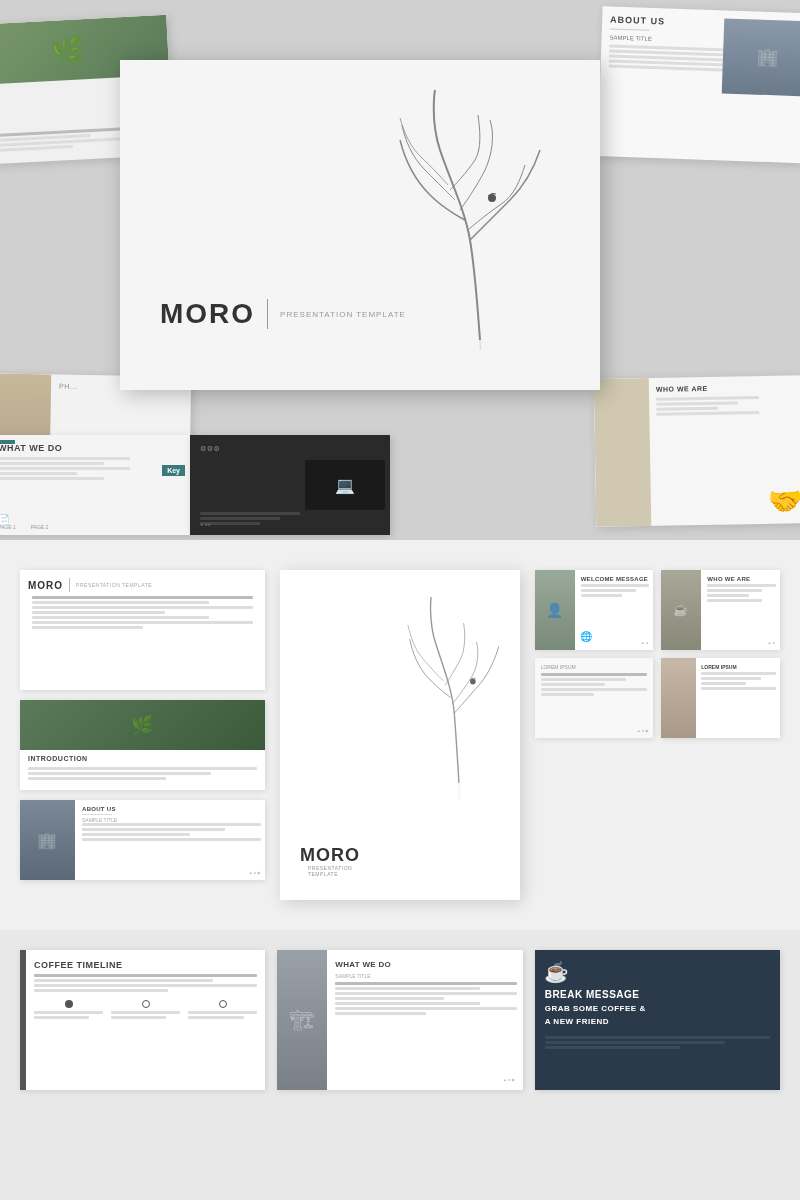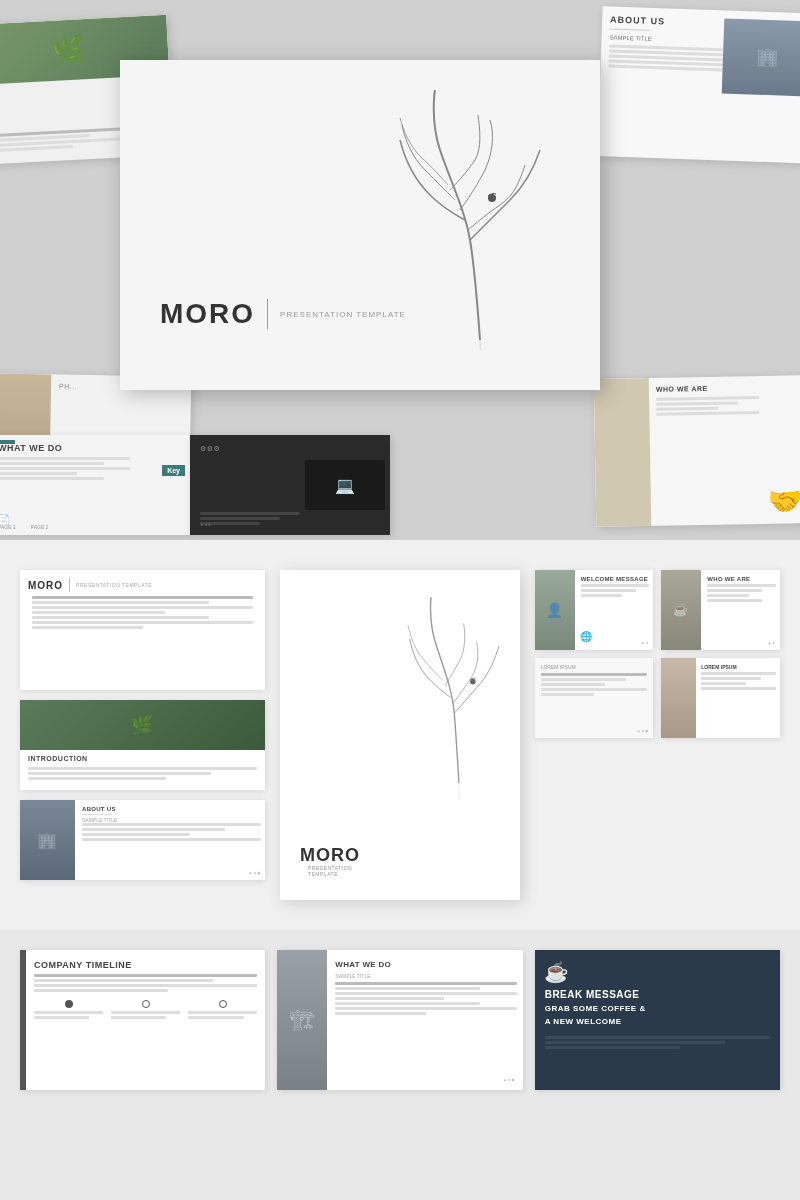--- a/index.html
+++ b/index.html
@@ -714,21 +714,21 @@
     </div>
   </div>
 </div>
 
 <div class="bottom-section">
   <div class="bottom-grid">
 
     <div class="bottom-card">
       <div class="ct-accent"></div>
       <div class="ct-content">
-        <div class="ct-heading">COMPANY TIMELINE</div>
+        <div class="ct-heading">COFFEE TIMELINE</div>
         <div style="margin-bottom:6px;">
           <div class="tl w100 dark"></div>
           <div class="tl w80"></div>
           <div class="tl w100"></div>
           <div class="tl w60"></div>
         </div>
 
         <div style="display:flex; gap:8px; margin-top:8px;">
           <div style="text-align:center; flex:1;">
             <div style="width:8px; height:8px; background:#555; border-radius:50%; margin: 0 auto 3px;"></div>
@@ -765,21 +765,21 @@
         <div class="tl w50"></div>
       </div>
       <div style="position:absolute; bottom:8px; right:8px; font-size:4px; color:#bbb;">▲ ● ◆</div>
     </div>
 
     <div class="bottom-card break-card">
       <div class="break-content">
         <div class="break-icon">☕</div>
         <div class="break-heading">BREAK MESSAGE</div>
         <div class="break-heading" style="font-size:8px;">GRAB SOME COFFEE &amp;</div>
-        <div class="break-heading" style="font-size:8px;">A NEW WELCOME</div>
+        <div class="break-heading" style="font-size:8px;">A NEW FRIEND</div>
         <div style="margin-top:8px;">
           <div class="tl w100" style="background:#3a4a5a;"></div>
           <div class="tl w80" style="background:#3a4a5a;"></div>
           <div class="tl w60" style="background:#3a4a5a;"></div>
         </div>
       </div>
     </div>
 
   </div>
 </div>

